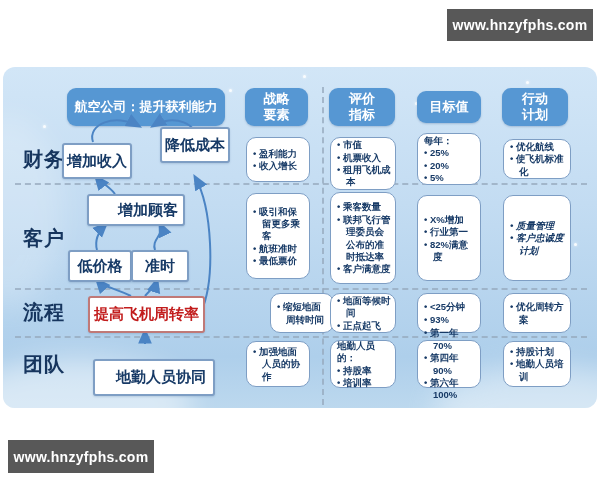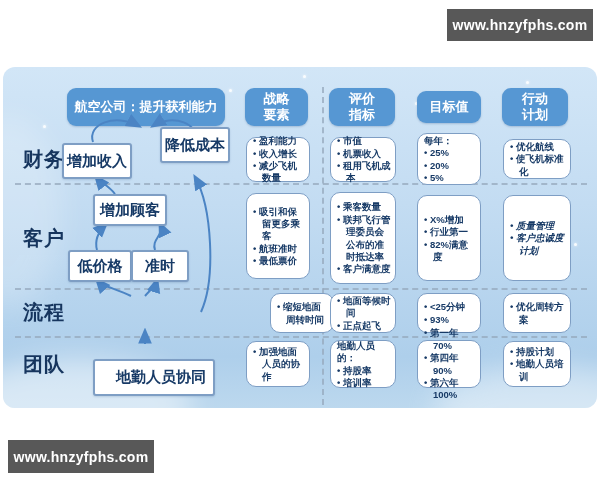--- a/index.html
+++ b/index.html
@@ -111,31 +111,31 @@
       <path d="M 152,183 C 148,172 162,168 157,157" marker-end="url(#ah)"></path>
       <path d="M 128,229 C 112,221 100,220 94,213" marker-end="url(#ah)"></path>
       <path d="M 142,229 C 147,223 152,220 154,213" marker-end="url(#ah)"></path>
       <path d="M 198,245 C 213,212 209,140 192,110" marker-end="url(#ah)"></path>
       <path d="M 142,277 L 142,264" marker-end="url(#ah)"></path>
     </g>
   </svg>
 
   <div class="node" style="left:59px;top:76px;width:66px;height:32px;">增加收入</div>
   <div class="node" style="left:157px;top:60px;width:66px;height:32px;">降低成本</div>
-  <div class="node" style="left:90px;top:127px;width:70px;height:28px;">增加顾客</div>
+  <div class="node" style="left:84px;top:127px;width:70px;height:28px;padding-left:24px;">增加顾客</div>
   <div class="node" style="left:65px;top:183px;width:60px;height:28px;">低价格</div>
   <div class="node" style="left:128px;top:183px;width:54px;height:28px;">准时</div>
+  <div class="node red" style="left:85px;top:229px;width:113px;height:33px;">提高飞机周转率</div>
   <div class="node" style="left:90px;top:292px;width:104px;height:33px;padding-left:14px;">地勤人员协同</div>
 
   <div class="cbox" style="left:243px;top:70px;width:64px;height:45px;">
     <div class="bullet">盈利能力</div>
     <div class="bullet">收入增长</div>
-    <div class="bullet">减少飞机数量</div>
-  </div>
-  <div class="cbox" style="left:327px;top:70px;width:66px;height:45px;">
+  </div>
+  <div class="cbox" style="left:327px;top:70px;width:66px;height:53px;">
     <div class="bullet">市值</div>
     <div class="bullet">机票收入</div>
     <div class="bullet">租用飞机成本</div>
   </div>
   <div class="cbox" style="left:414px;top:66px;width:64px;height:52px;">
     <div class="intro">每年：</div>
     <div class="bullet">25%</div>
     <div class="bullet">20%</div>
     <div class="bullet">5%</div>
   </div>

